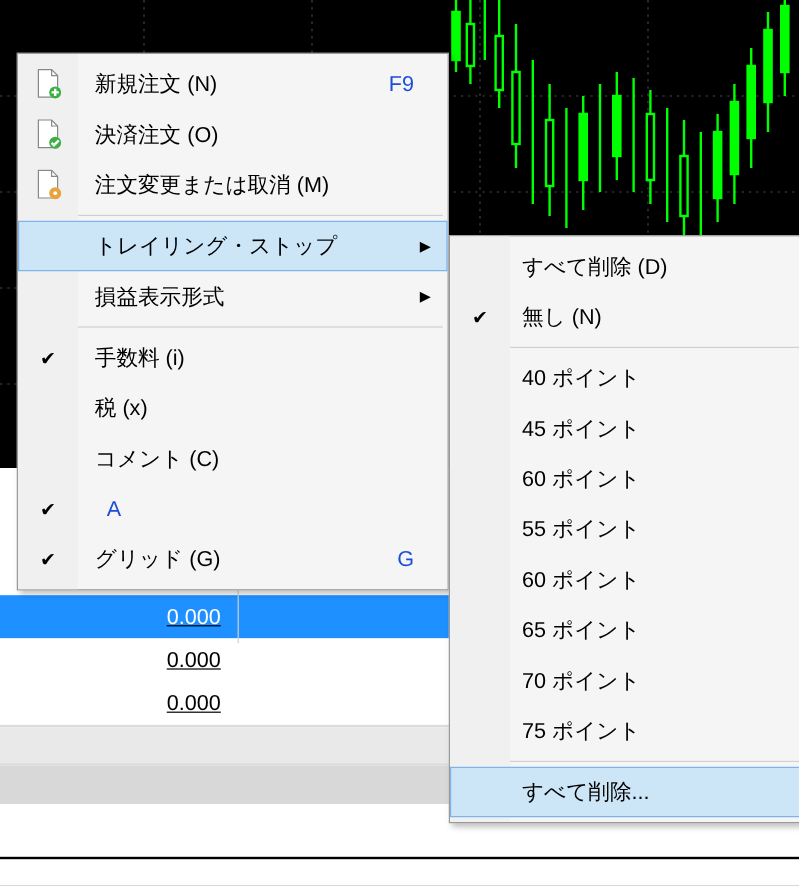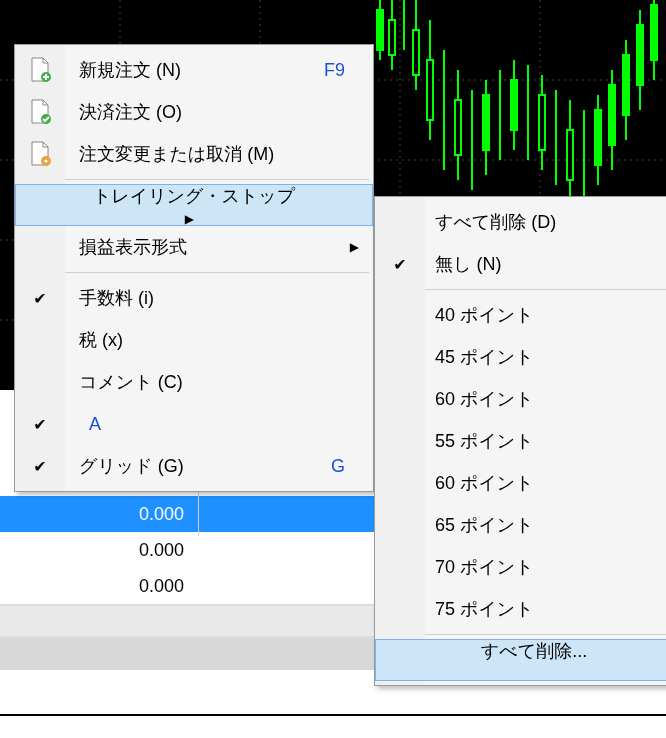--- a/index.html
+++ b/index.html
@@ -39,20 +39,21 @@
     font-size: 15px;
     padding: 1px 6px;
   }
 
   
   .table-area {
     position: absolute;
     left: 0;
     top: 426px;
     width: 572px;
+    text-decoration: underline;
   }
   .sep-thin  { height: 2px; background: #dcdcdc; }
   .row {
     height: 36px;
     display: flex;
     align-items: center;
     font-family: Arial, sans-serif;
     font-size: 18px;
     color: #000;
     box-sizing: border-box;
@@ -137,21 +138,20 @@
     flex: none;
     width: 14px;
     text-align: right;
     font-size: 12px;
     color: #000;
   }
   .mi.highlight {
     background: #cde6f7;
     outline: 1px solid #7eb4ea;
     outline-offset: -1px;
-    flex-direction: column;
   }
   .msep {
     height: 1px;
     margin: 4px 4px 4px 50px;
     background: #d0d0d0;
   }
 
   
   .menu.sub {
     left: 374px;

